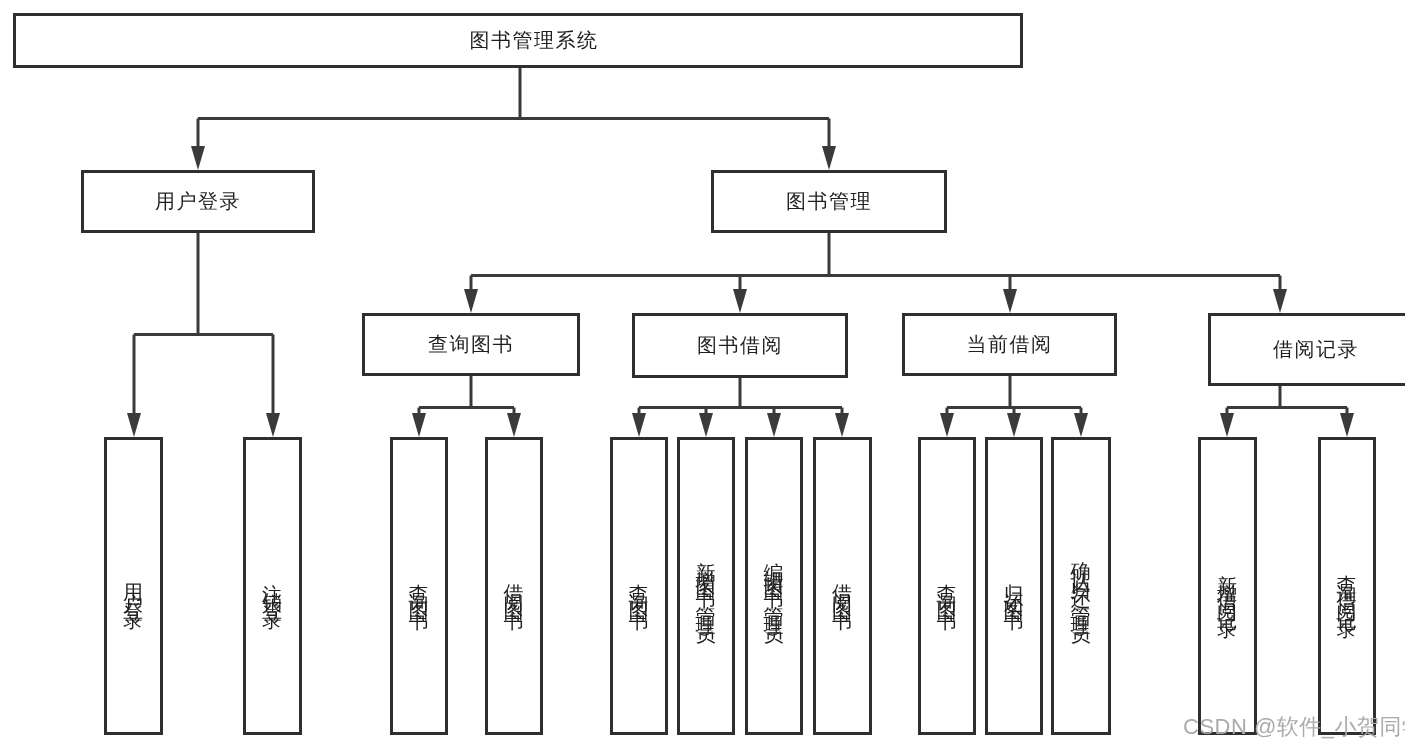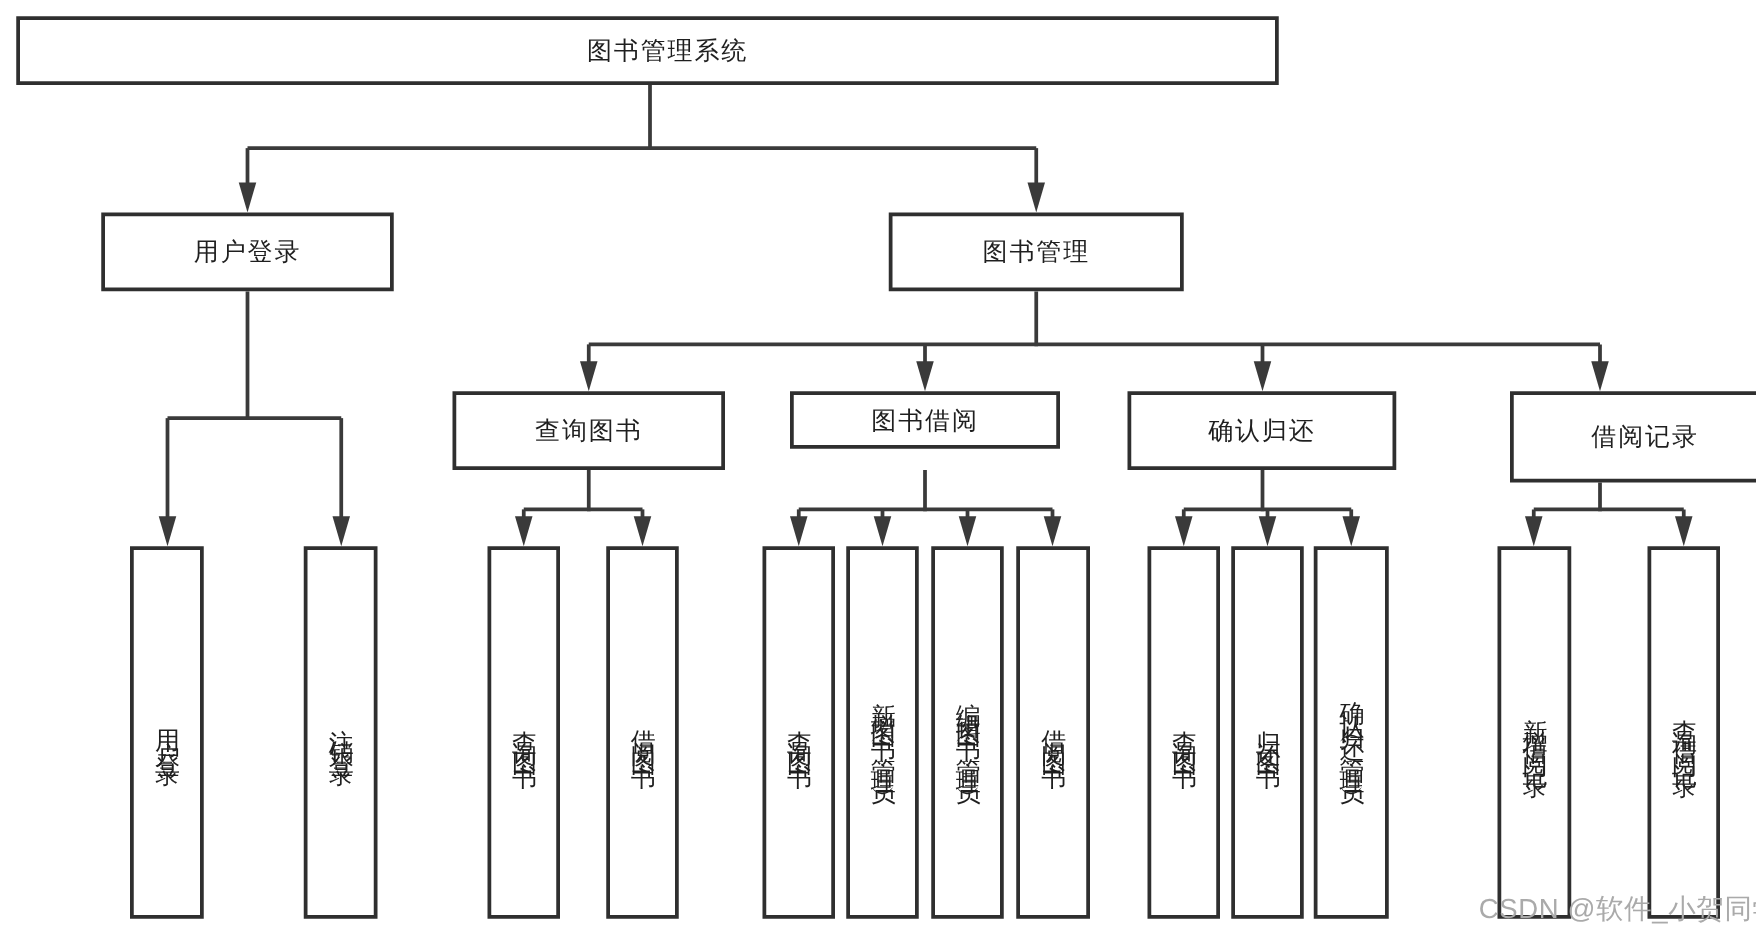--- a/index.html
+++ b/index.html
@@ -157,22 +157,22 @@
       <polygon points="1340,413 1354,413 1347,437"></polygon>
     </g>
   </svg>
 
   <div class="node" style="left:13px; top:13px; width:1010px; height:55px;padding-left:32px;">图书管理系统</div>
 
   <div class="node" style="left:81px; top:170px; width:234px; height:63px;">用户登录</div>
   <div class="node" style="left:711px; top:170px; width:236px; height:63px;">图书管理</div>
 
   <div class="node" style="left:362px; top:313px; width:218px; height:63px;">查询图书</div>
-  <div class="node" style="left:632px; top:313px; width:216px; height:46px;">图书借阅</div>
-  <div class="node" style="left:902px; top:313px; width:215px; height:63px;">确认归还</div>
+  <div class="node" style="left:632px; top:313px; width:216px; height:65px;">图书借阅</div>
+  <div class="node" style="left:902px; top:313px; width:215px; height:63px;">当前借阅</div>
   <div class="node" style="left:1208px; top:313px; width:216px; height:73px;">借阅记录</div>
 
   <div class="leaf" style="left:104px; width:59px;">
     <span class="vtext">用户登录</span>
   </div>
   <div class="leaf" style="left:243px; width:59px;">
     <span class="vtext">注销登录</span>
   </div>
 
   <div class="leaf" style="left:390px; width:58px;">

